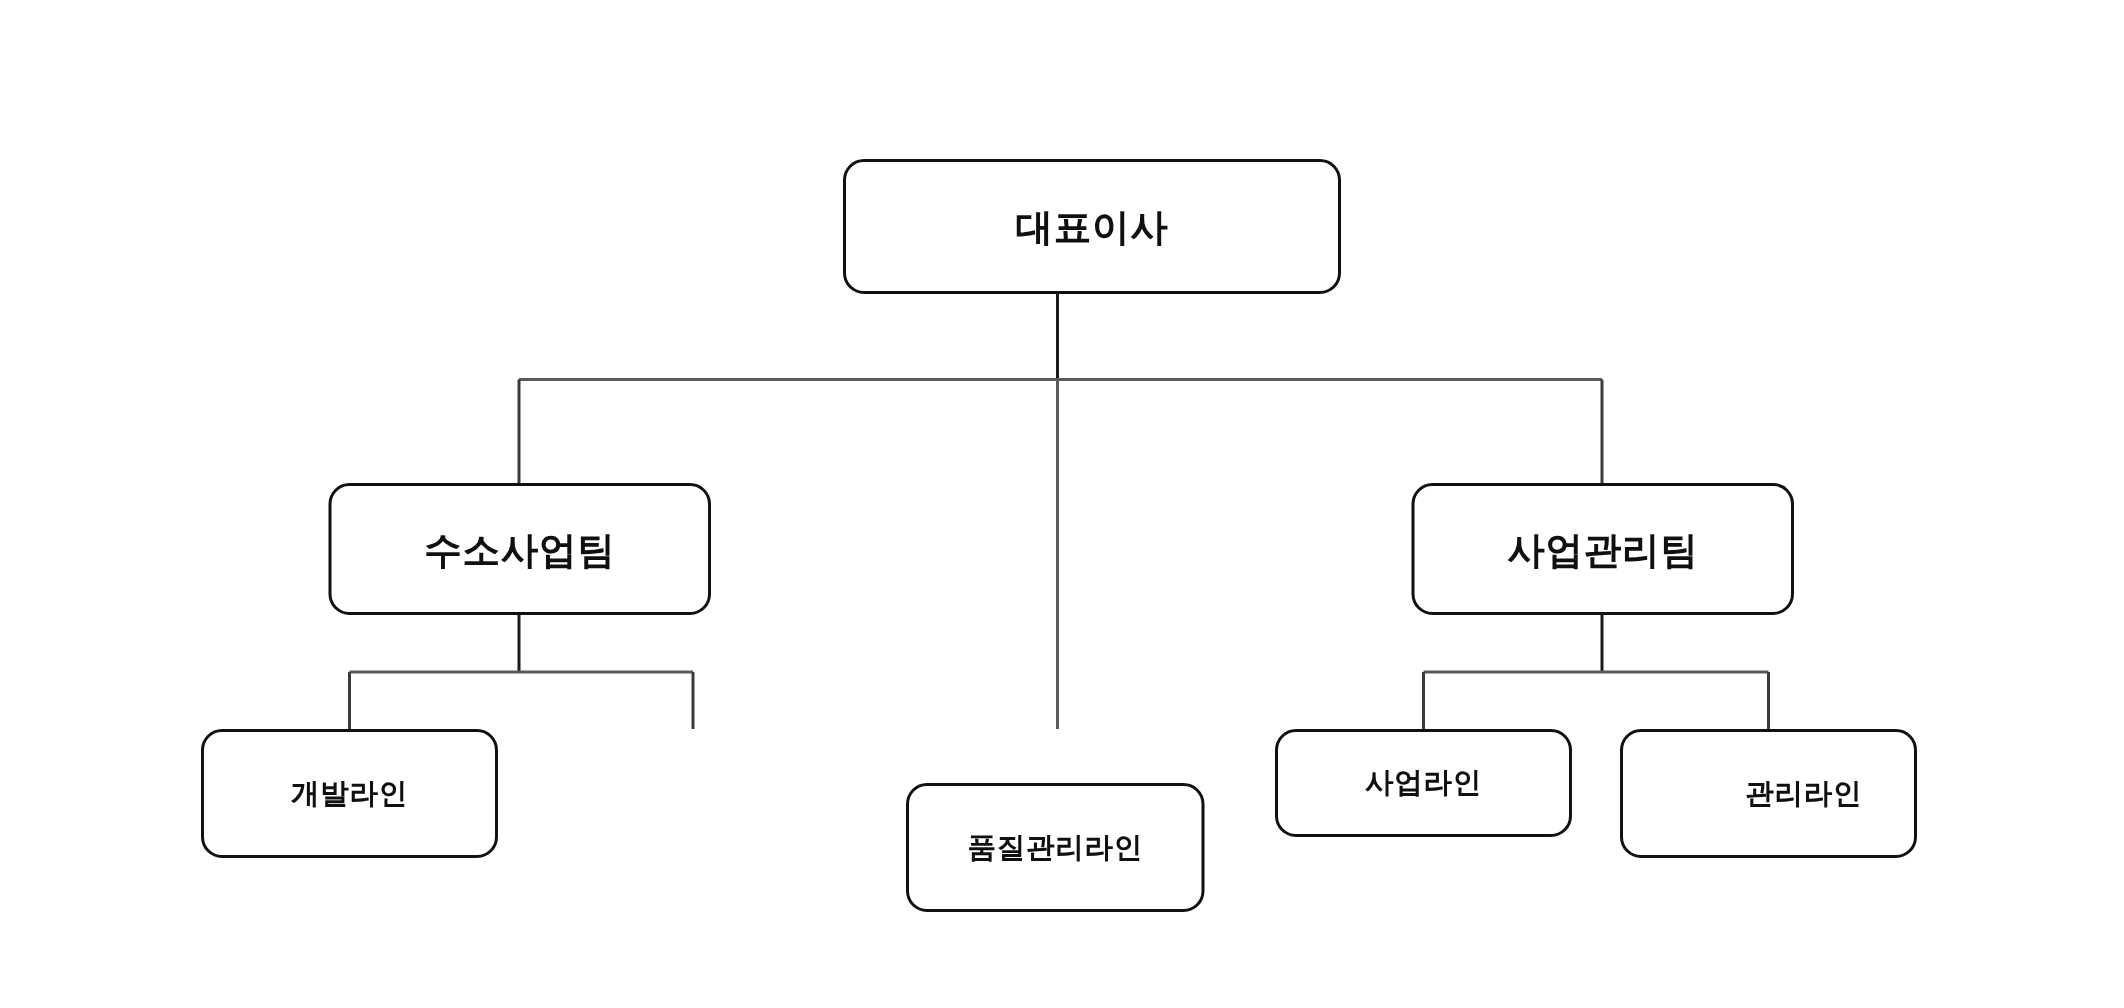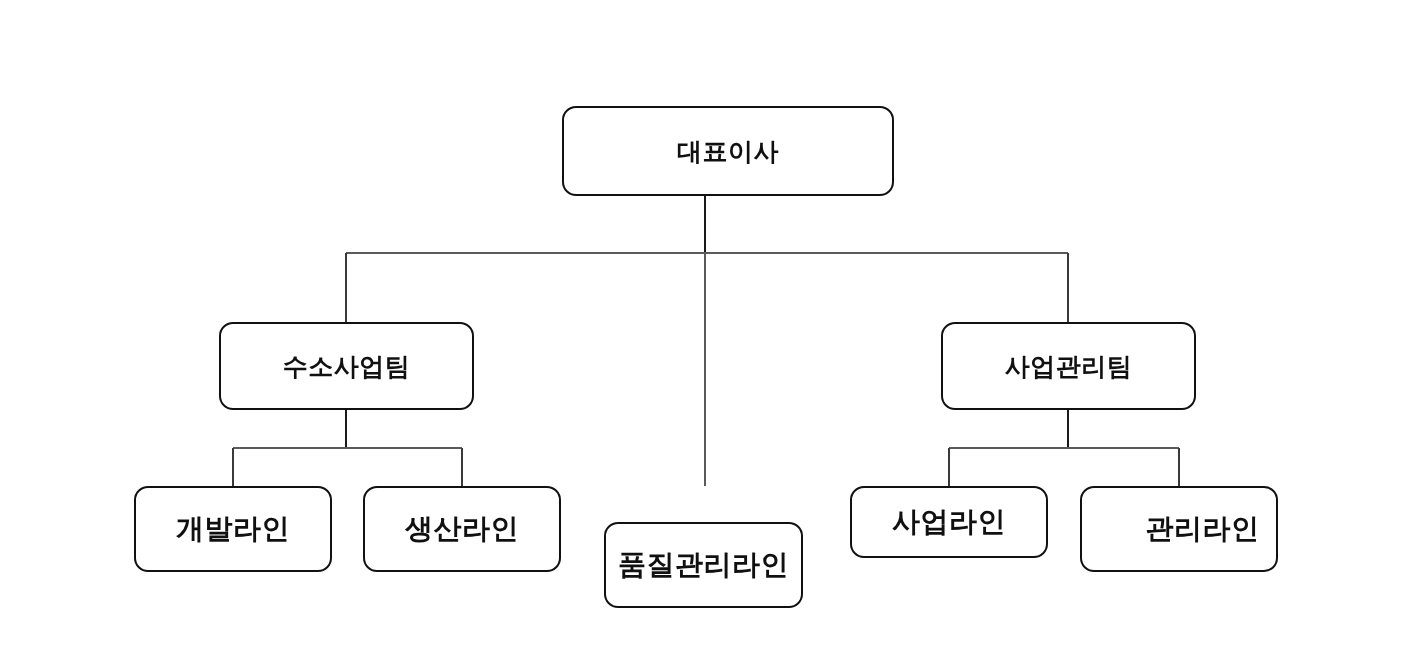--- a/index.html
+++ b/index.html
@@ -37,21 +37,21 @@
   .node-label {
     font-weight: bold;
     color: #101010;
     letter-spacing: 0.5px;
     line-height: 1;
     white-space: nowrap;
     text-align: center;
   }
   .level-0 .node-label { font-size: 25px; }
   .level-1 .node-label { font-size: 25px; }
-  .level-2 .node-label { font-size: 28px; }
+  .level-2 .node-label { font-size: 19px; }
 </style>
 </head>
 <body>
 
 <div id="chart-root">
 
   <svg id="connector-layer" viewBox="0 0 1416 672" xmlns="http://www.w3.org/2000/svg">
 
     <line x1="705" y1="183" x2="705" y2="253" stroke="#1a1a1a" stroke-width="2"></line>
     <line x1="705" y1="253" x2="705" y2="486" stroke="#5a5a5a" stroke-width="2"></line>
@@ -81,23 +81,20 @@
   </div>
 
   <div class="node level-1" style="left: 941px; top: 322px; width: 255px; height: 88px;">
     <span class="node-label">사업관리팀</span>
   </div>
 
   <div class="node level-2" style="left: 134px; top: 486px; width: 198px; height: 86px;">
     <span class="node-label">개발라인</span>
   </div>
 
-  <div class="node level-2" style="left: 363px; top: 486px; width: 198px; height: 86px;">
-    <span class="node-label">생산라인</span>
-  </div>
 
   <div class="node level-2" style="left: 604px; top: 486px; width: 199px; height: 86px; margin-top: 36px;">
     <span class="node-label">품질관리라인</span>
   </div>
 
   <div class="node level-2" style="left: 850px; top: 486px; width: 198px; height: 72px;">
     <span class="node-label">사업라인</span>
   </div>
 
   <div class="node level-2" style="left: 1080px; top: 486px; width: 198px; height: 86px; padding-left: 47px;">

